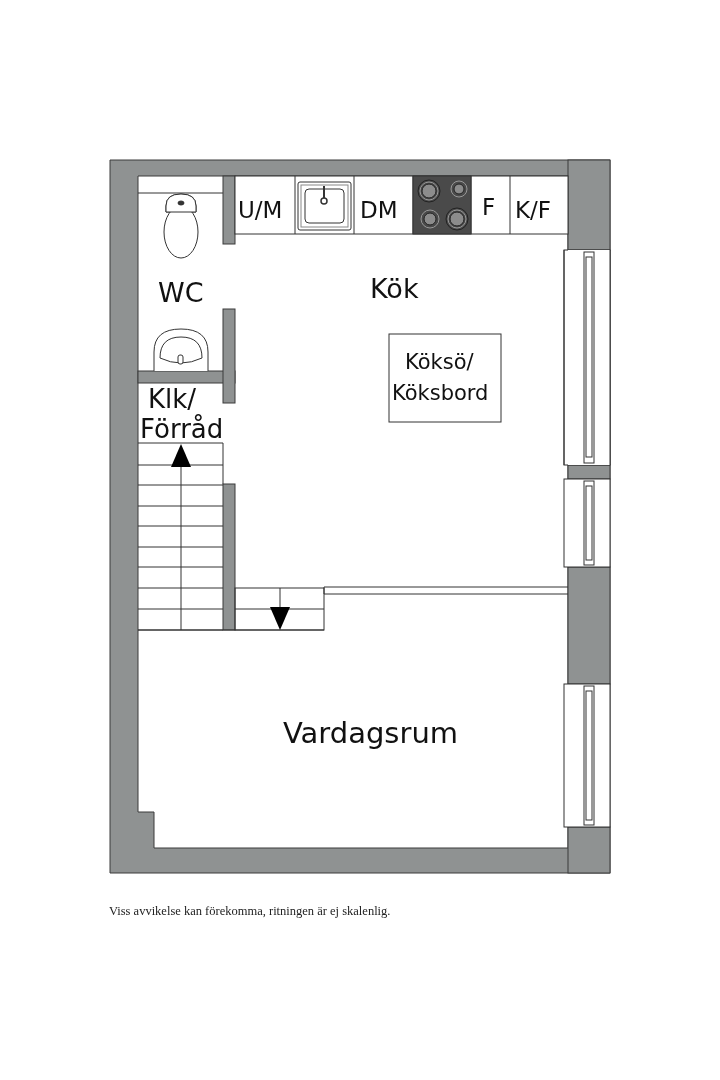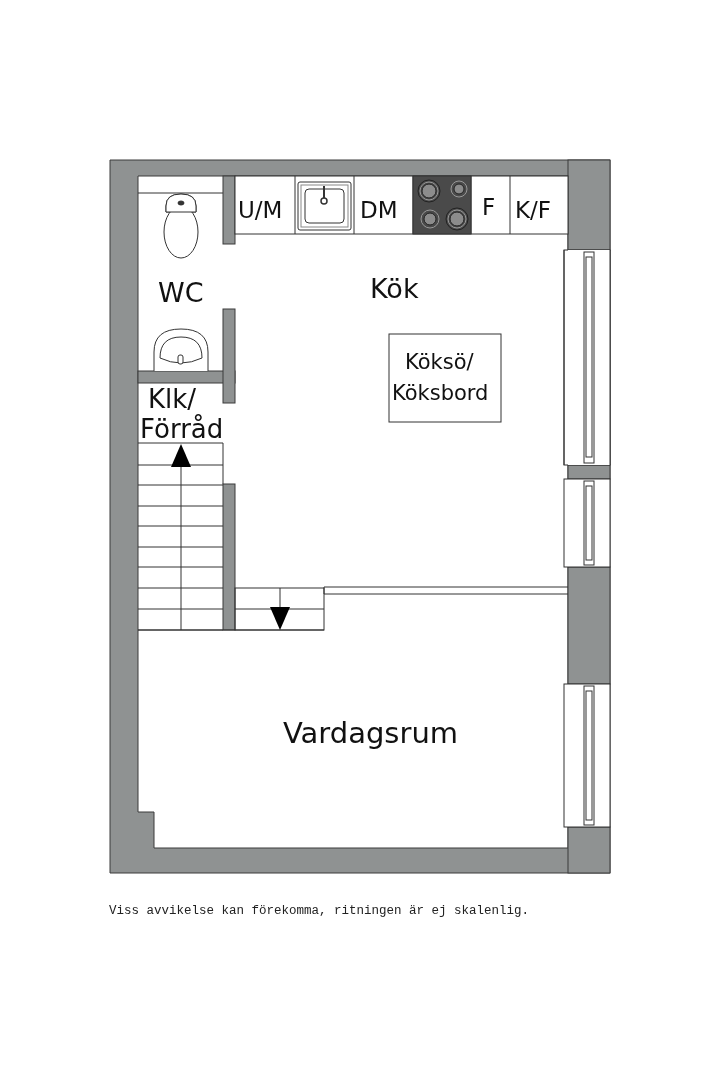--- a/index.html
+++ b/index.html
@@ -1,19 +1,19 @@
 <!DOCTYPE html>
 <html><head>
   <meta charset="utf-8">
   <style>
     html, body { margin: 0; padding: 0; background: #ffffff; }
     body { width: 720px; height: 1080px; position: relative; overflow: hidden; font-family: "DejaVu Sans", sans-serif; }
     svg { position: absolute; left: 0; top: 0; }
     .lbl { font-family: "DejaVu Sans", sans-serif; fill: #111; }
-    .disclaimer { position: absolute; left: 109px; top: 904px; font-size: 12.5px; color: #222; font-family: Liberation Mono, monospace; }
+    .disclaimer { position: absolute; left: 109px; top: 904px; font-size: 12.5px; color: #222; font-family: Liberation Serif, serif; }
   </style>
 </head>
 <body>
 
 <svg width="720" height="1080" viewBox="0 0 720 1080">
 
   <g fill="#8f9292" stroke="#3a3a3a" stroke-width="1">
 
     <path d="M110,160 L610,160 L610,873 L110,873 Z
              M138,176 L568,176 L568,250 L568,250 L568,848 L154,848 L154,812 L138,812 Z" fill-rule="evenodd"></path>

